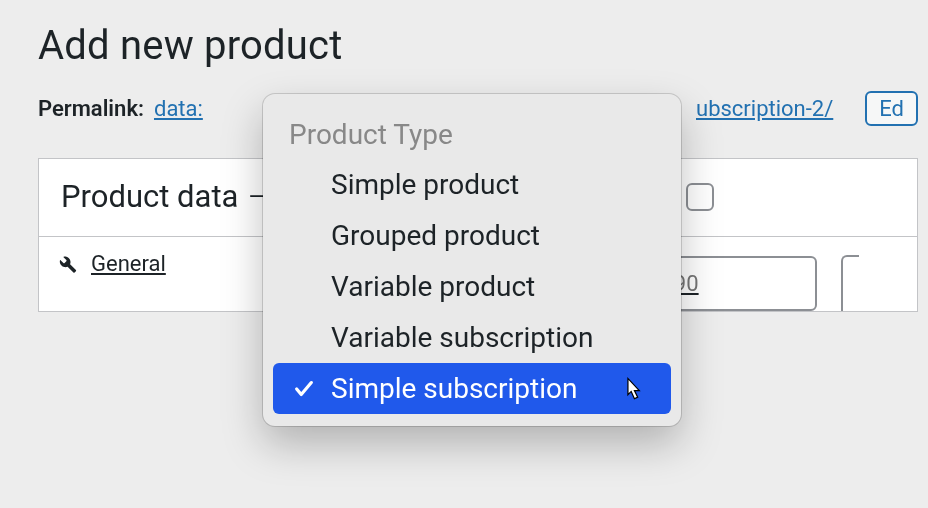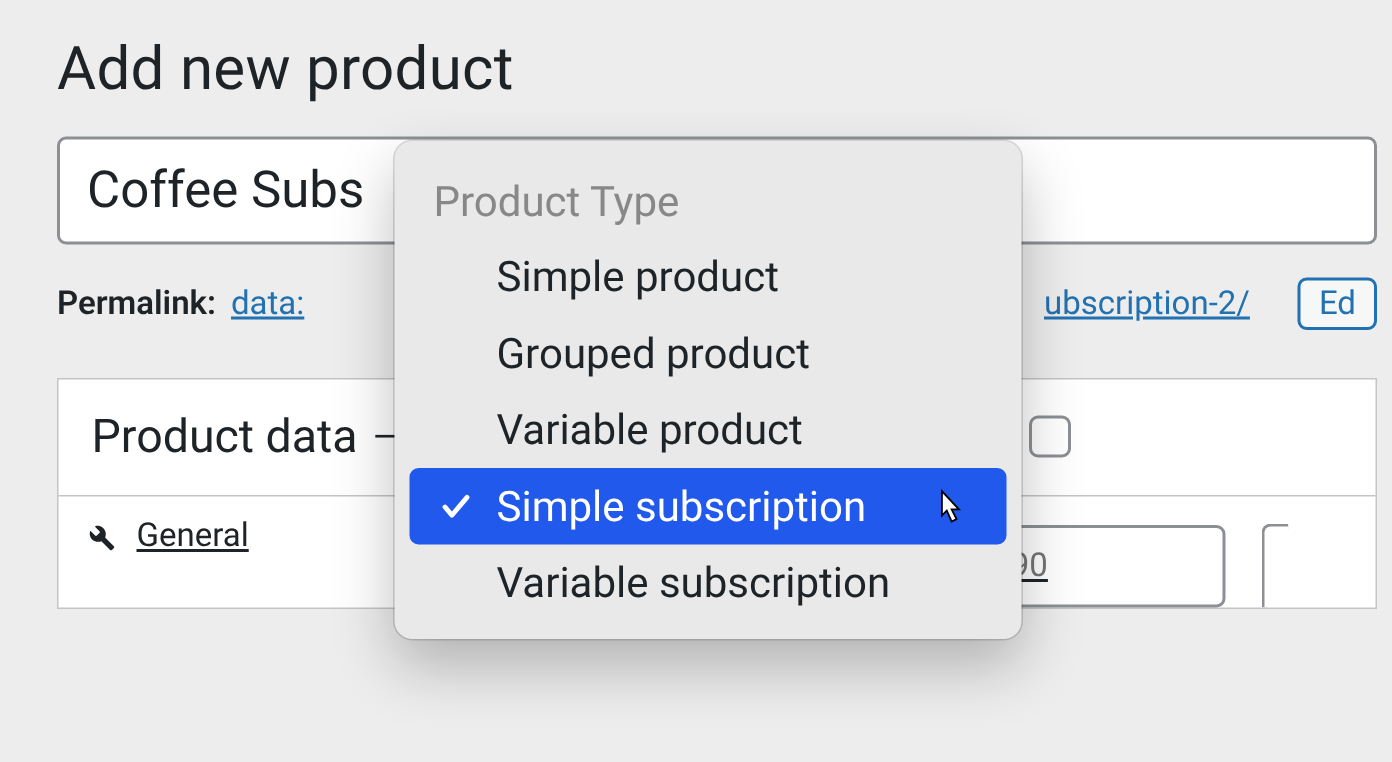--- a/index.html
+++ b/index.html
@@ -38,21 +38,20 @@
     .dropdown .opt .check svg { width: 22px; height: 22px; display:block; }
     .cursor { position: absolute; right: 26px; top: 50%; transform: translateY(-50%); }
     .cursor svg { width: 26px; height: 28px; display:block; }
   </style>
 </head>
 <body>
 
 <div class="wrap">
   <h1 class="page-title">Add new product</h1>
 
-  <input class="title-input" type="text" value="Coffee Subs" style="">
 
   <div class="permalink-row">
     <span class="permalink-label">Permalink:</span>
     <a href="#" class="permalink-url">data:</a>
     <span style="flex:1"></span>
     <a href="#" class="permalink-url">ubscription-2/</a>
     <button class="edit-btn">Ed</button>
   </div>
 
   <div class="panel">
@@ -81,24 +80,24 @@
     </div>
   </div>
 </div>
 
 <div class="dropdown">
   <div class="group-label">Product Type</div>
   <div id="dd-opts">
       <div class="opt">Simple product</div>
       <div class="opt">Grouped product</div>
       <div class="opt">Variable product</div>
+      <div class="opt">Variable subscription</div>
       <div class="opt selected"><span class="check">
           <svg viewBox="0 0 24 24" fill="none" stroke="#fff" stroke-width="3.5" stroke-linecap="round" stroke-linejoin="round">
             <polyline points="4 12 9 18 20 5"></polyline>
           </svg>
         </span><span>Simple subscription</span><span class="cursor">
           <svg viewBox="0 0 32 32">
             <path d="M11 3 L11 23 L15 19 L19 28 L23 26 L19 18 L25 18 Z" fill="#fff" stroke="#000" stroke-width="1.5"></path>
           </svg>
         </span></div>
-      <div class="opt">Variable subscription</div>
     </div>
 </div>
 
 </body></html>

